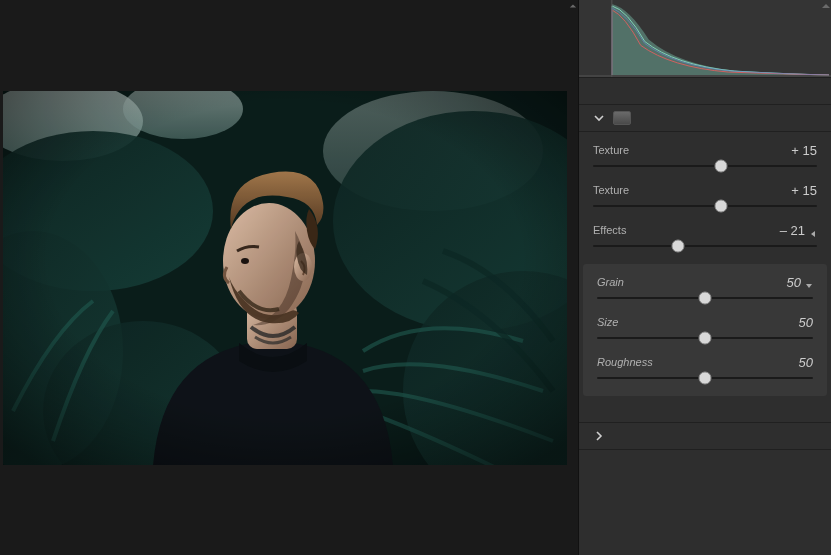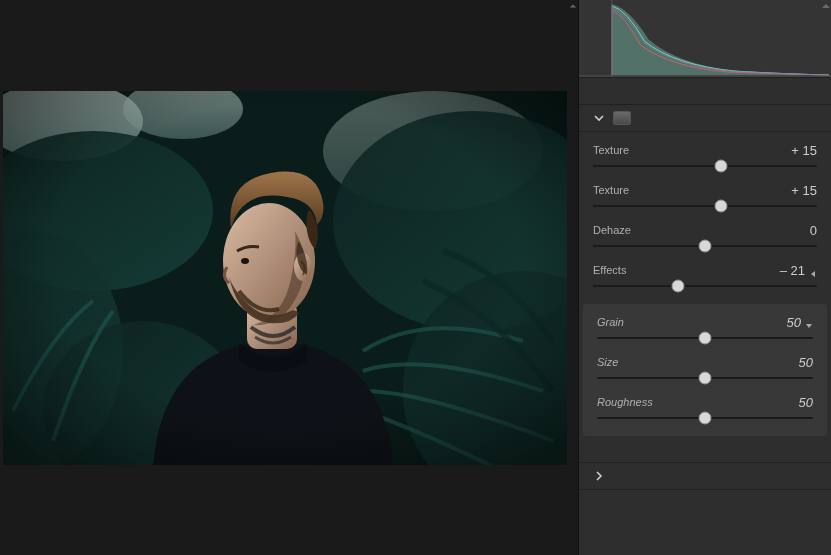--- a/index.html
+++ b/index.html
@@ -241,32 +241,20 @@
             <span>+ 15</span>
           </span>
         </div>
         <div class="slider">
           <div class="track"></div>
           <div class="thumb" style="left: 57%;"></div>
         </div>
       </div>
       <div class="ctrl">
         <div class="ctrl-row">
-          <span class="ctrl-label">Dehaze</span>
-          <span class="ctrl-value">
-            <span>0</span>
-          </span>
-        </div>
-        <div class="slider">
-          <div class="track"></div>
-          <div class="thumb" style="left: 50%;"></div>
-        </div>
-      </div>
-      <div class="ctrl">
-        <div class="ctrl-row">
           <span class="ctrl-label">Effects</span>
           <span class="ctrl-value">
             <span>– 21</span>
             <span class="mini-chev"><svg viewBox="0 0 8 8" width="8" height="8">
                 <path d="M6 1 L2 4 L6 7 Z" fill="#aaa"></path>
               </svg></span>
           </span>
         </div>
         <div class="slider">
           <div class="track"></div>

